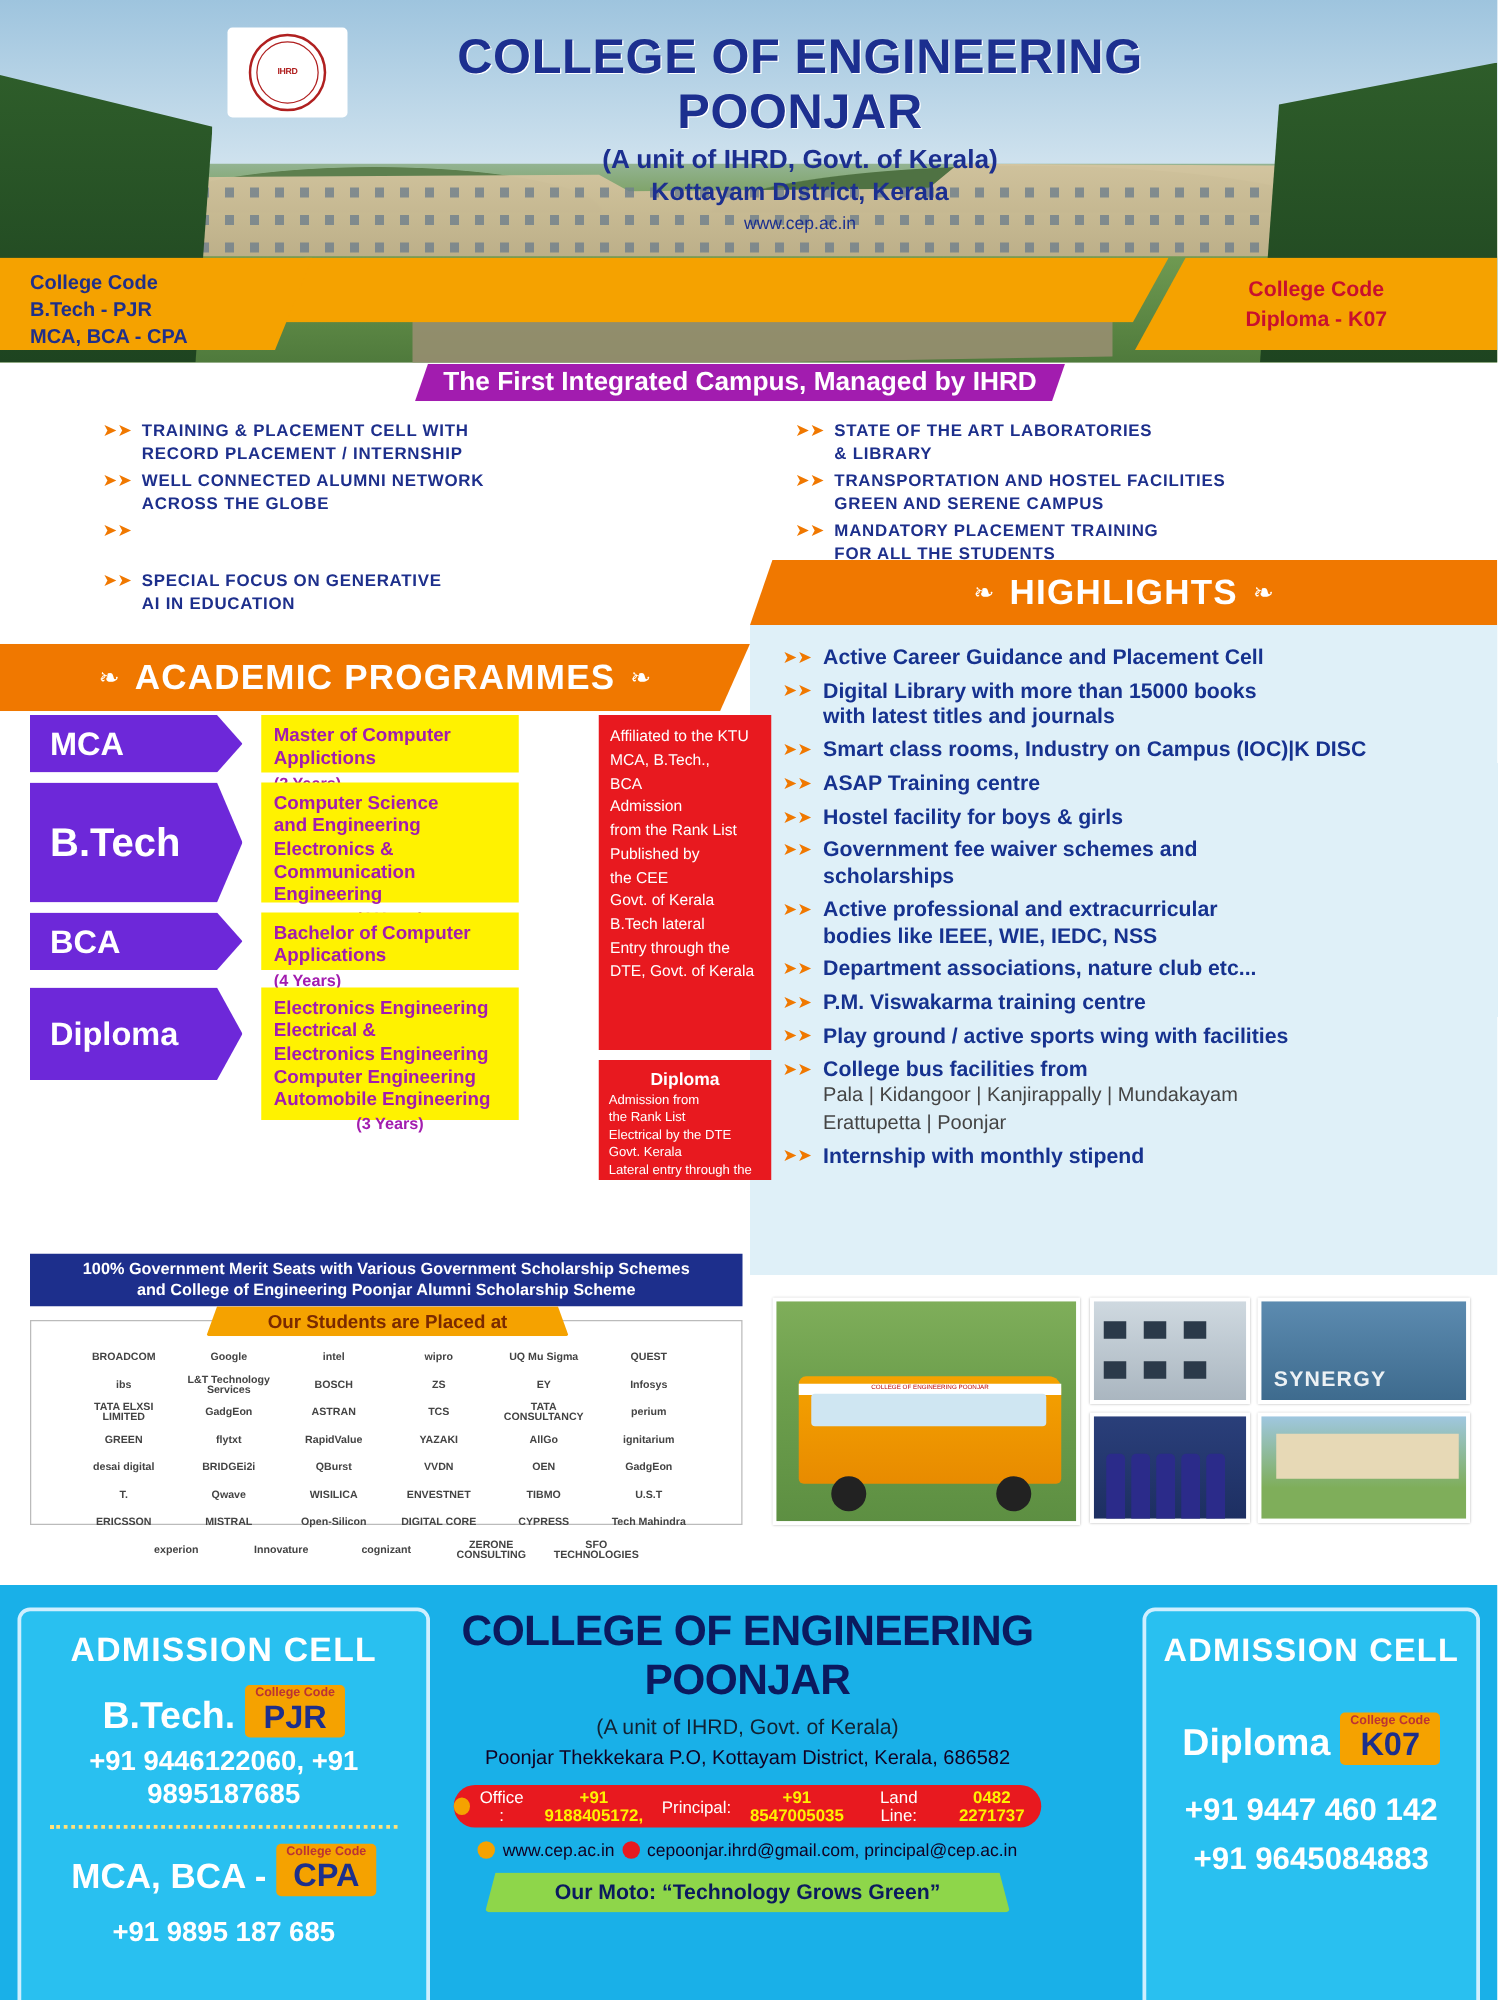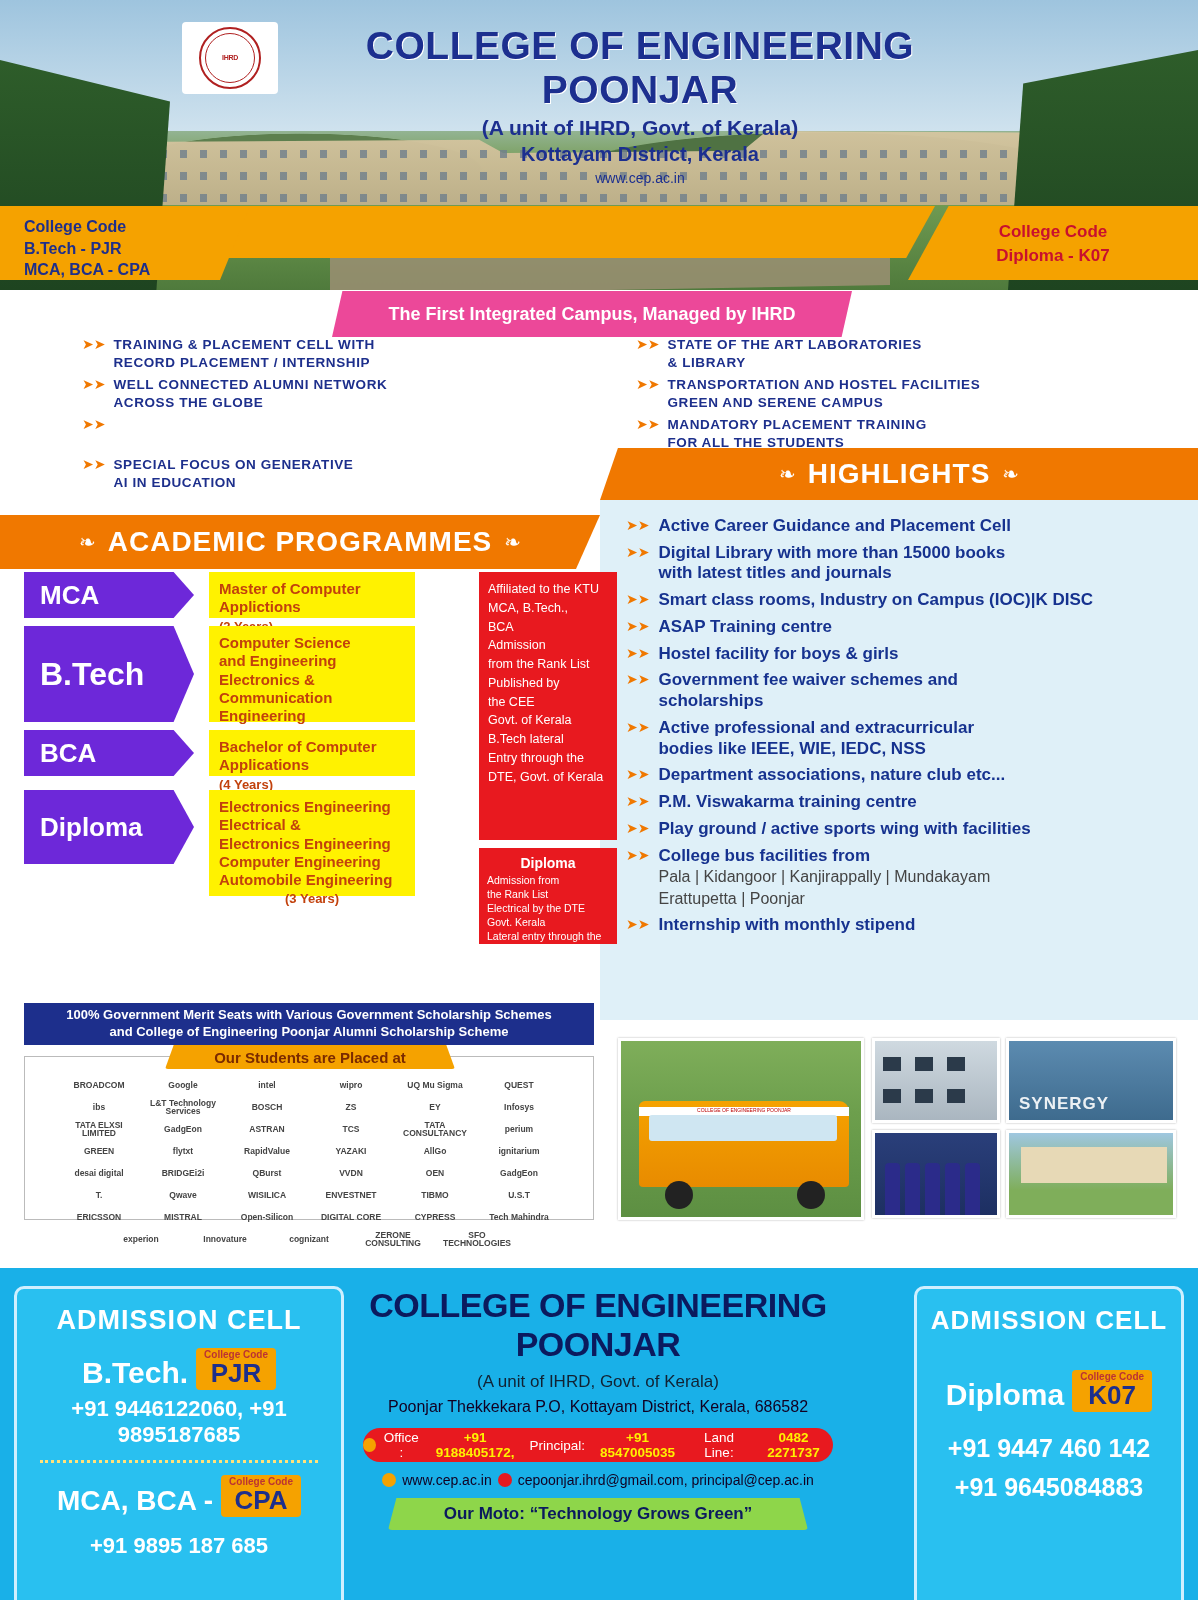--- a/index.html
+++ b/index.html
@@ -62,22 +62,22 @@
     position:absolute; top:206px; left:215px; width:720px; height:52px;
     background:#f5a200; clip-path: polygon(4% 0, 100% 0, 96% 100%, 0 100%);
   }
   .code-right {
     position:absolute; top:206px; right:0; width:290px; height:74px;
     background:#f5a200; clip-path: polygon(14% 0, 100% 0, 100% 100%, 0 100%);
     color:#c8102e; font-weight:bold; font-size:17px; line-height:1.4;
     text-align:center; padding-top:14px;
   }
   .tagline {
-    position:absolute; top:291px; left:332px; width:520px; height:46px;
-    background:#ec4899; color:#fff; font-size:18px; font-weight:bold;
+    position:absolute; top:291px; left:332px; width:520px; height:30px;
+    background:#a21caf; color:#fff; font-size:21px; font-weight:bold;
     display:flex; align-items:center; justify-content:center;
     clip-path: polygon(2% 0, 100% 0, 98% 100%, 0 100%);
   }
 
   
   .features { position:absolute; top:330px; left:0; width:1198px; height:120px; }
   .feat { position:absolute; display:flex; gap:8px; }
   .feat .arw { color:#f07800; font-size:14px; line-height:1.2; }
   .feat .txt { font-size:13.5px; font-weight:bold; color:#1d2f8c; line-height:1.35; letter-spacing:.6px; }
 
@@ -111,21 +111,21 @@
     width:170px; background:#6d28d9; color:#fff; font-weight:bold;
     display:flex; align-items:center; padding-left:16px;
     clip-path: polygon(0 0, 88% 0, 100% 50%, 88% 100%, 0 100%);
   }
   .tag.mca { height:46px; font-size:26px; }
   .tag.btech { height:96px; font-size:32px; }
   .tag.bca { height:46px; font-size:26px; }
   .tag.dip { height:74px; font-size:26px; }
   .ybox {
     position:absolute; left:185px; top:0; width:206px; background:#fff200;
-    color:#c2410c; font-weight:bold; font-size:15px; padding:8px 10px; line-height:1.22;
+    color:#a21caf; font-weight:bold; font-size:15px; padding:8px 10px; line-height:1.22;
   }
   .ybox .yrs { font-size:13px; display:block; margin-top:2px; }
   .rbox {
     position:absolute; left:455px; width:138px; background:#e8191f; color:#fff;
     font-size:12.5px; line-height:1.5; padding:8px 9px;
   }
   .rbox.r2 { font-size:10.5px; line-height:1.32; padding:6px 8px; }
   .rbox .rt { display:block; text-align:center; font-weight:bold; font-size:14px; margin-bottom:2px;}
 
   .merit {

